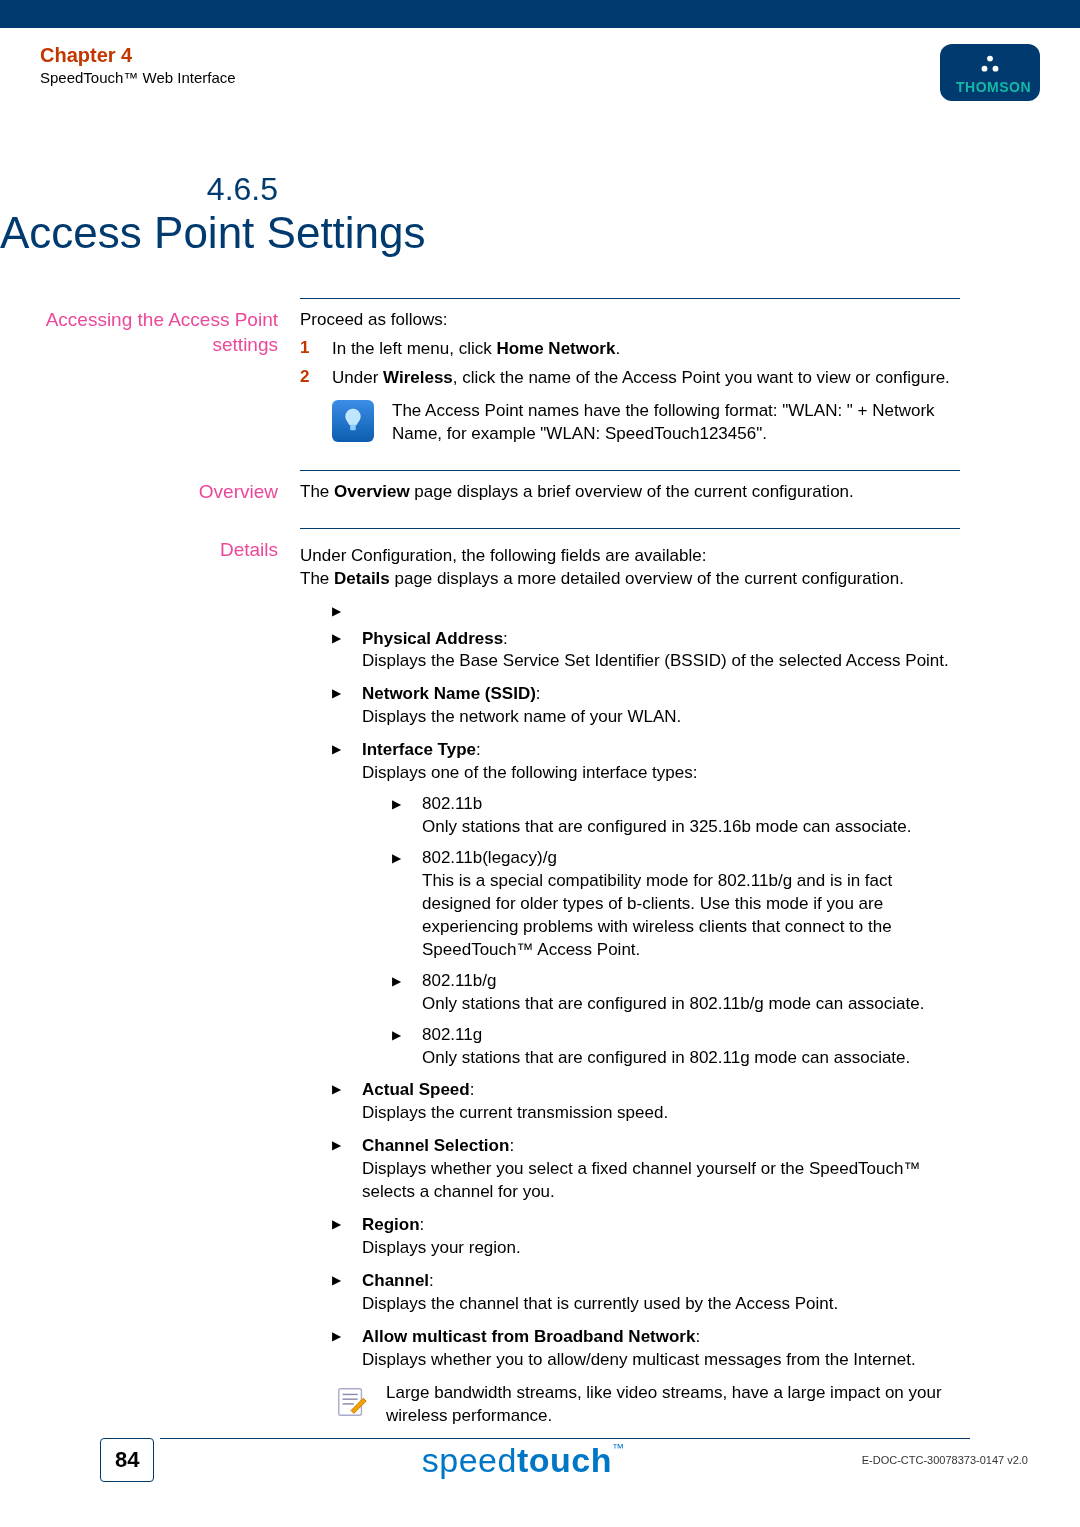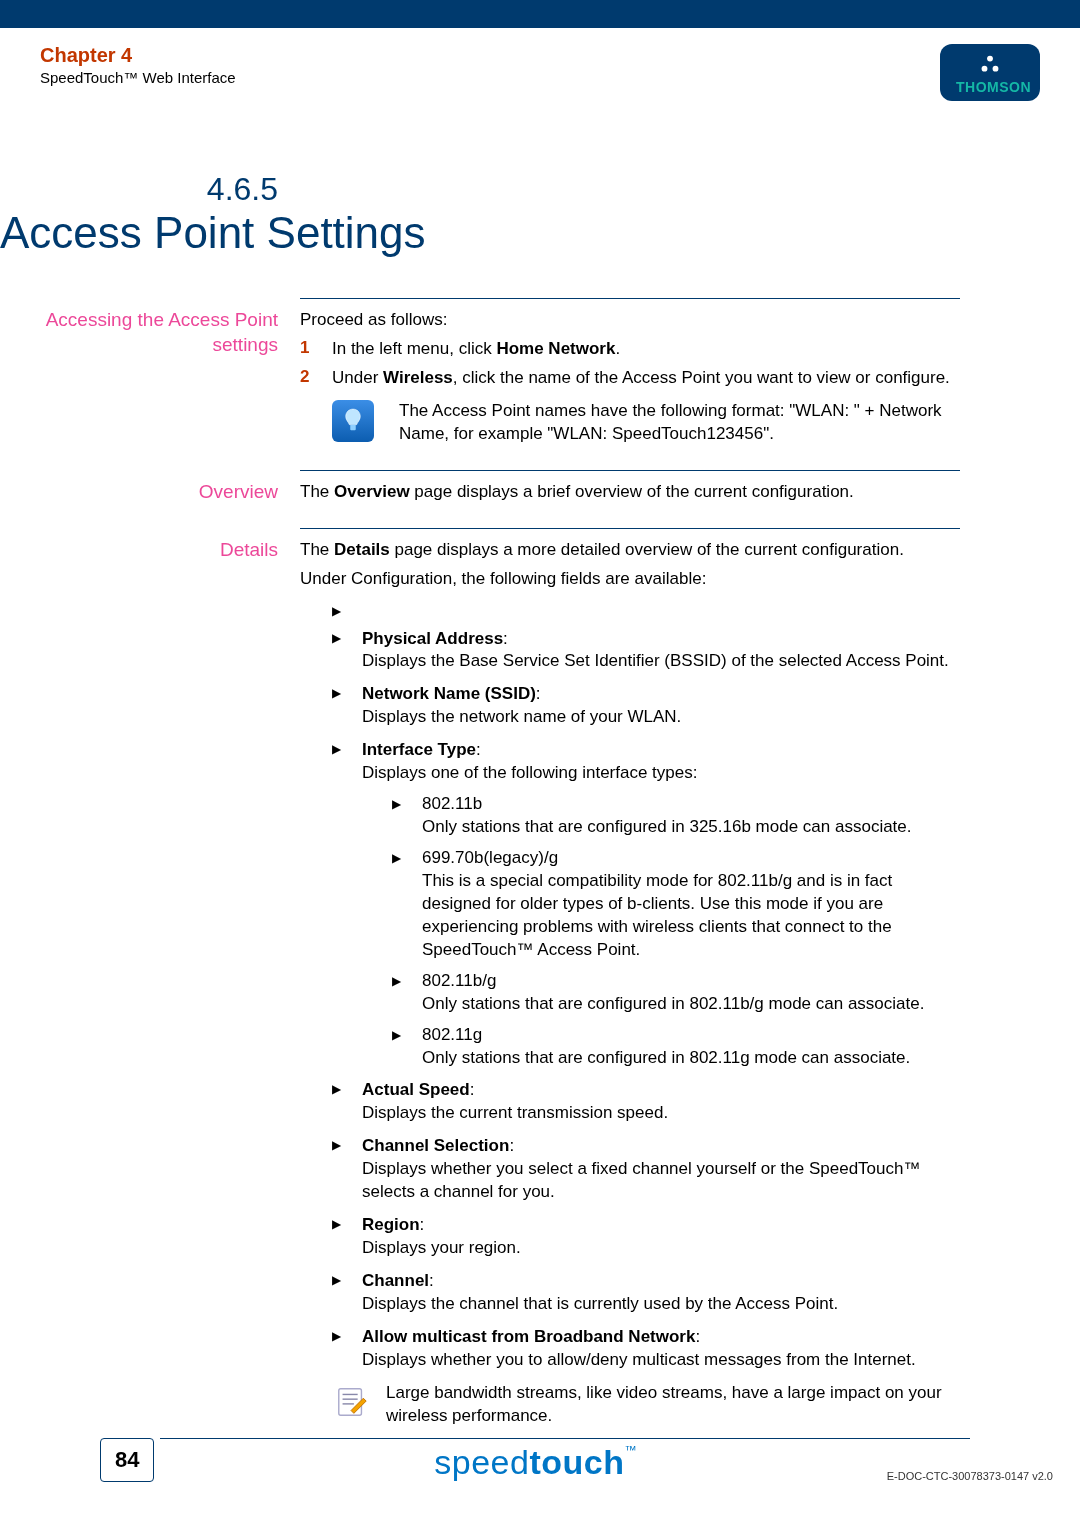--- a/index.html
+++ b/index.html
@@ -98,21 +98,21 @@
     gap: 16px;
   }
   .ol-num {
     color: #C23700;
     font-weight: bold;
     width: 16px;
     flex-shrink: 0;
   }
   .tip-row {
     display: flex;
-    gap: 25px;
+    gap: 18px;
     margin-top: 10px;
     margin-left: 32px;
   }
   .tip-icon {
     width: 42px;
     height: 42px;
     background: linear-gradient(#3b8ee6, #0c5db0);
     border-radius: 6px;
     flex-shrink: 0;
     display: flex;
@@ -151,22 +151,22 @@
     margin-top: 8px;
     margin-left: 30px;
   }
   b { font-weight: bold; }
   .footer {
     position: absolute;
     bottom: 45px;
     left: 0;
     width: 100%;
     display: flex;
-    align-items: flex-end;
-    padding: 0 27px 0 100px;
+    align-items: center;
+    padding: 0 52px 0 100px;
   }
   .page-box {
     border: 1.5px solid #003a6e;
     border-radius: 4px;
     padding: 8px 14px;
     font-size: 22px;
     font-weight: 700;
     color: #000;
     margin-right: 30px;
   }
@@ -253,24 +253,24 @@
     <div class="body-cell">
       <div class="para">
         <span>The </span><b>Overview</b><span> page displays a brief overview of the current configuration.</span>
       </div>
     </div>
   </div>
 
   <div class="row">
     <div class="side-label" style="padding-top:10px;">Details</div>
     <div class="body-cell">
+      <div class="para" style="margin-top:6px;">Under Configuration, the following fields are available:</div>
       <div class="para">
         <span>The </span><b>Details</b><span> page displays a more detailed overview of the current configuration.</span>
       </div>
-      <div class="para" style="margin-top:6px;">Under Configuration, the following fields are available:</div>
 
       <div class="bullet-item">
         <div class="bullet-mark">▶</div>
       </div>
 
       <div class="bullet-item">
         <div class="bullet-mark">▶</div>
         <div class="para"><b>Physical Address</b>:<br><span>Displays the Base Service Set Identifier (BSSID) of the selected Access Point.</span></div>
       </div>
 
@@ -284,21 +284,21 @@
         <div class="para" style="width:100%;">
           <b>Interface Type</b>:<br>
           <span>Displays one of the following interface types:</span>
 
           <div class="sub-bullet-item">
             <div class="bullet-mark">▶</div>
             <div class="para"><span>802.11b</span><br><span>Only stations that are configured in 325.16b mode can associate.</span></div>
           </div>
           <div class="sub-bullet-item">
             <div class="bullet-mark">▶</div>
-            <div class="para"><span>699.70b(legacy)/g</span><br><span>This is a special compatibility mode for 802.11b/g and is in fact designed for older types of b-clients. Use this mode if you are experiencing problems with wireless clients that connect to the SpeedTouch™ Access Point.</span></div>
+            <div class="para"><span>802.11b(legacy)/g</span><br><span>This is a special compatibility mode for 802.11b/g and is in fact designed for older types of b-clients. Use this mode if you are experiencing problems with wireless clients that connect to the SpeedTouch™ Access Point.</span></div>
           </div>
           <div class="sub-bullet-item">
             <div class="bullet-mark">▶</div>
             <div class="para"><span>802.11b/g</span><br><span>Only stations that are configured in 802.11b/g mode can associate.</span></div>
           </div>
           <div class="sub-bullet-item">
             <div class="bullet-mark">▶</div>
             <div class="para"><span>802.11g</span><br><span>Only stations that are configured in 802.11g mode can associate.</span></div>
           </div>
         </div>

